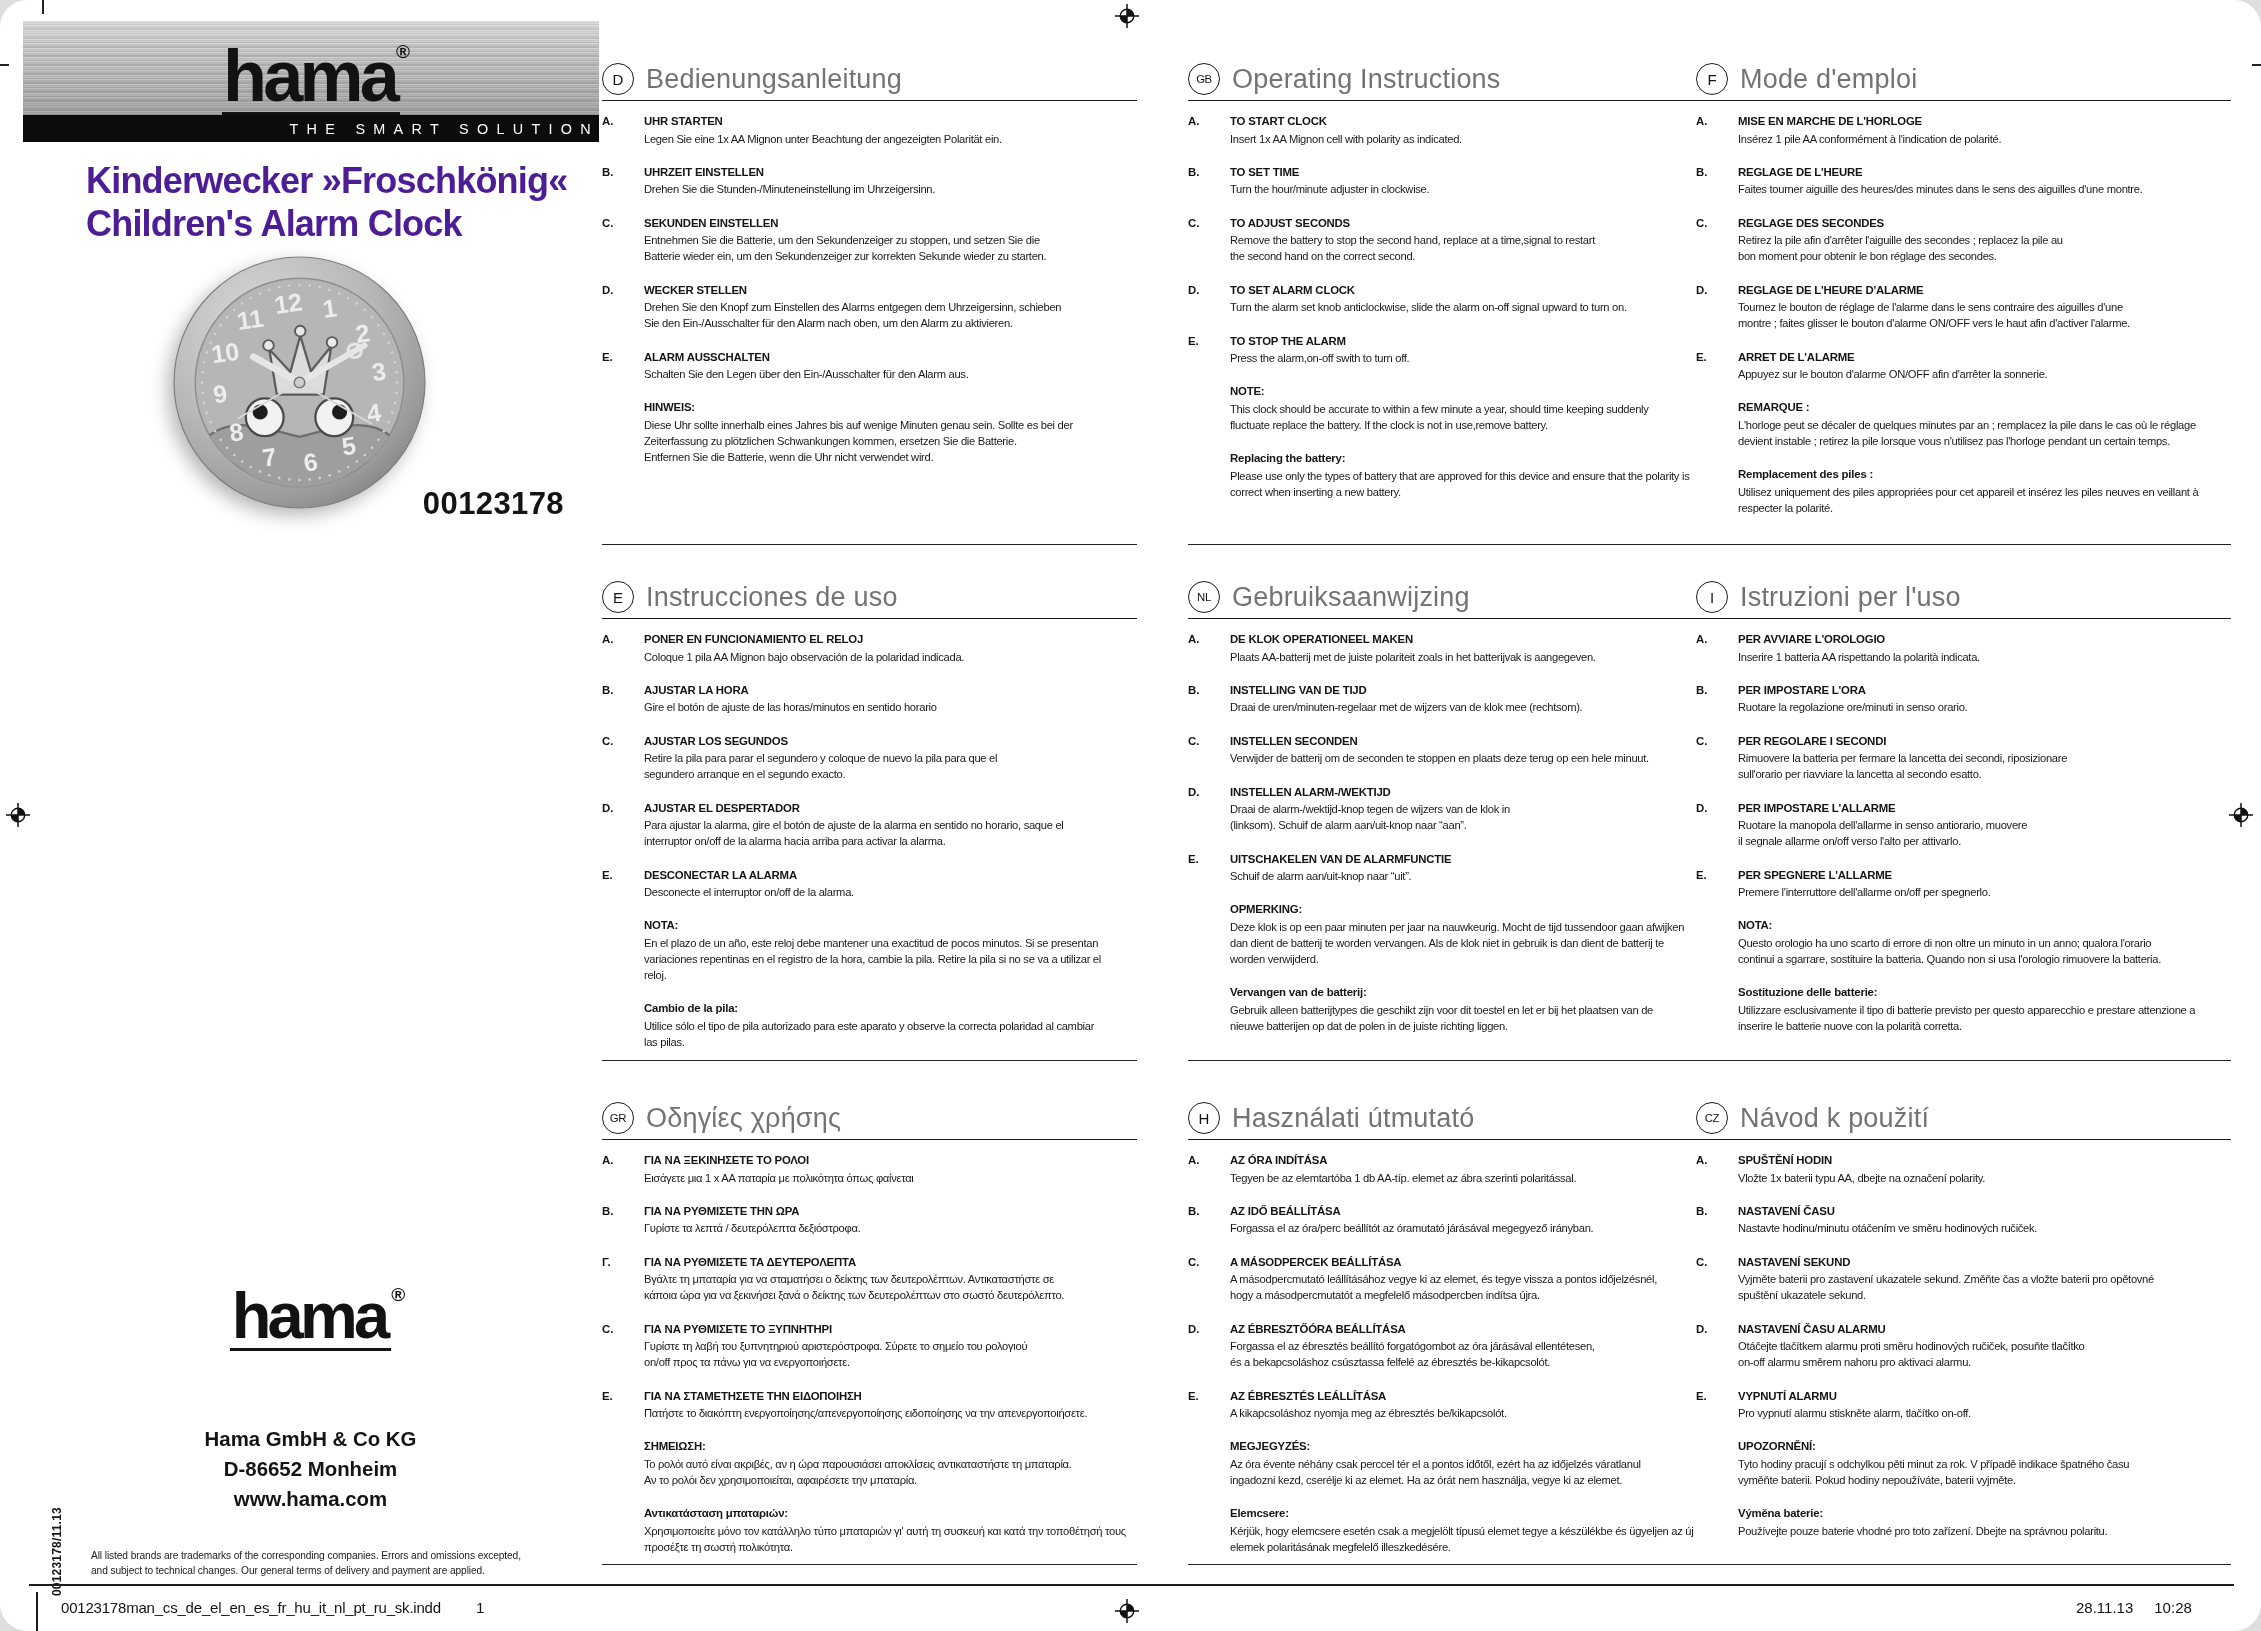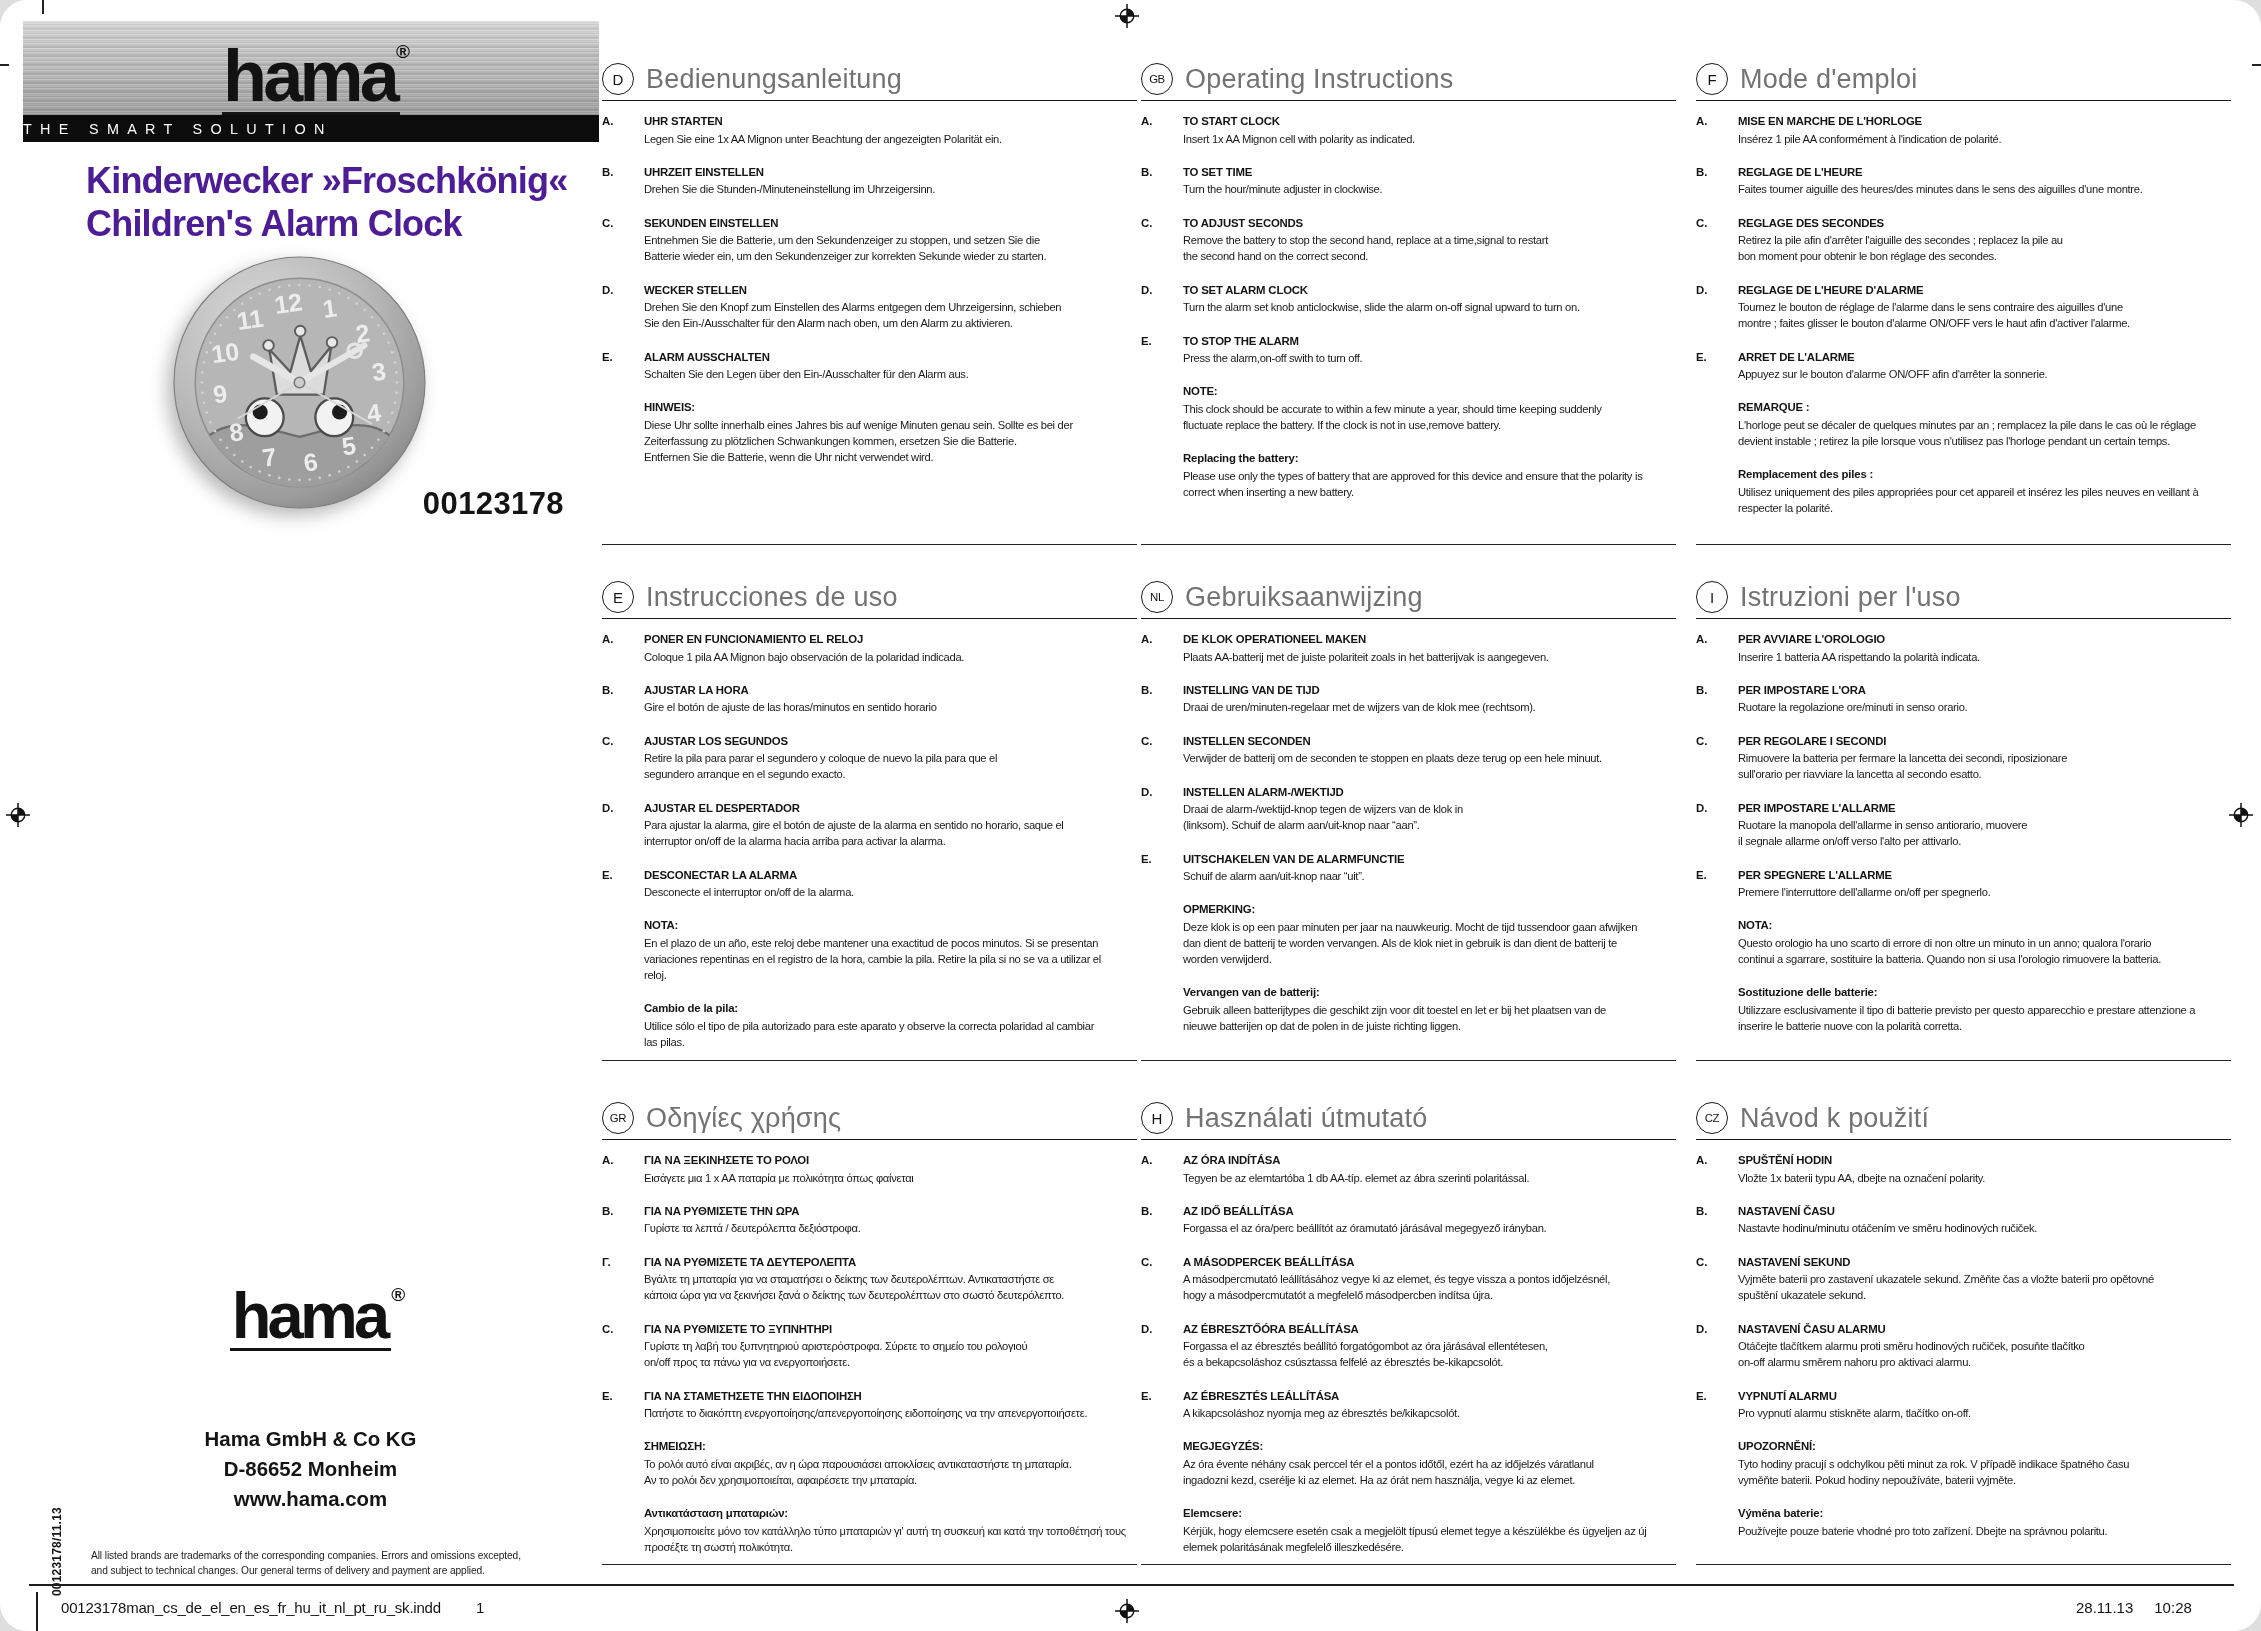--- a/index.html
+++ b/index.html
@@ -10,37 +10,37 @@
   .brand-band{position:absolute;left:23px;top:21px;width:576px;height:94px;
     background:
       linear-gradient(180deg, rgba(255,255,255,.35), rgba(255,255,255,0) 35%, rgba(0,0,0,.16)),
       repeating-linear-gradient(180deg,#d2d2d2 0 0.8px,#bcbcbc 0.8px 2.3px,#c9c9c9 2.3px 3px,#b0b0b0 3px 4.5px);
     display:flex;align-items:flex-end;justify-content:center;}
   .wordmark{display:inline-block;font-weight:700;letter-spacing:-3.8px;line-height:.92;
     border-bottom:3.8px solid #121212;padding:0 4.5px 2.3px 1.5px;color:#121212;}
   .brand-band .wordmark{font-size:72px;}
   .wordmark .reg{font-size:19px;letter-spacing:0;vertical-align:super;}
   .tagline-bar{position:absolute;left:23px;top:115px;width:576px;height:27px;background:#0c0c0c;
-    color:#fff;display:flex;align-items:center;justify-content:flex-start;
+    color:#fff;display:flex;align-items:center;justify-content:flex-end;
     font-size:14.4px;font-weight:500;letter-spacing:8.3px;white-space:nowrap;}
 
   .product-title{position:absolute;left:86px;top:159px;font-size:36px;font-weight:800;
     line-height:43px;letter-spacing:-0.8px;color:#4c1d95;}
 
   .product-code{position:absolute;left:318px;top:486px;width:246px;text-align:right;
     font-size:31px;font-weight:800;letter-spacing:0.4px;}
 
   
   .clock{position:absolute;left:171px;top:254px;width:257px;height:257px;}
   .clock-svg{width:100%;height:100%;filter:drop-shadow(-6px 7.6px 9px rgba(0,0,0,.28));}
 
   
   .section{position:absolute;width:535px;box-sizing:border-box;border-bottom:1.5px solid #232323;overflow:hidden;}
   .sec-r0{top:58px;height:487px}.sec-r1{top:576px;height:485px}.sec-r2{top:1097px;height:468px}
-  .sec-c0{left:602px}.sec-c1{left:1141px}.sec-c2{left:1696px}
+  .sec-c0{left:602px}.sec-c1{left:1188px}.sec-c2{left:1696px}
   .sec-header{display:flex;align-items:center;gap:12px;height:42px;border-bottom:1.9px solid #1b1b1b;margin-bottom:12px;}
   .sec-circle{width:30px;height:30px;border:1.9px solid #1b1b1b;border-radius:50%;flex:none;
     display:flex;align-items:center;justify-content:center;font-size:15px;font-weight:400;}
   .sec-circle.two{font-size:11.4px;letter-spacing:-0.4px;}
   .sec-title{font-size:27px;font-weight:300;letter-spacing:0.2px;white-space:nowrap;color:#737373;}
   .block{display:flex;margin-bottom:17.4px;}
   .block-label{width:42px;flex:none;font-weight:700;font-size:11.4px;line-height:16px;}
   .block-content{flex:1;min-width:0;}
   .block-heading{font-weight:700;font-size:11.4px;letter-spacing:-0.2px;line-height:16px;margin-bottom:1.5px;}
   .block-body{font-size:11.2px;line-height:16px;letter-spacing:-0.3px;white-space:pre-line;color:#1a1a1a;}

